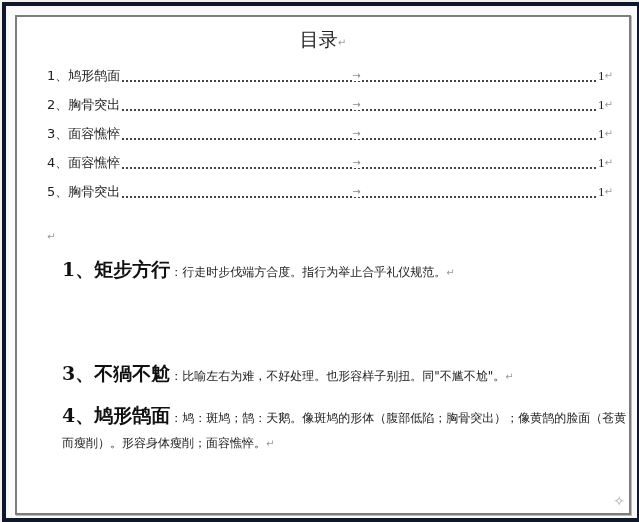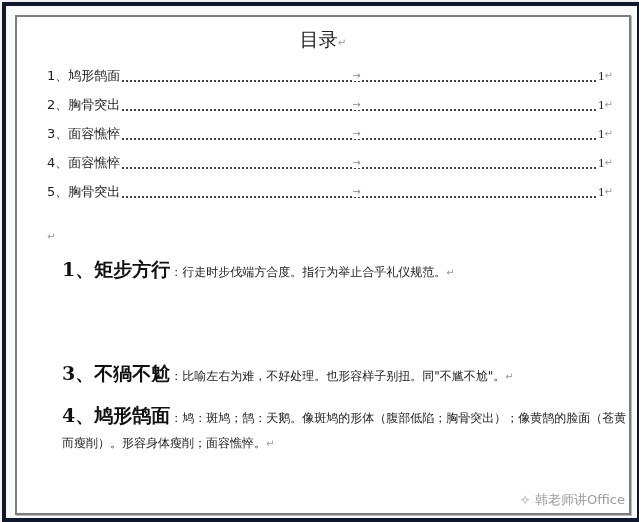--- a/index.html
+++ b/index.html
@@ -120,16 +120,15 @@
     </div>
     <div class="entry e3">
       <span class="entry-head">3、不猧不魀</span><span class="entry-body">：比喻左右为难，不好处理。也形容样子别扭。同"不尴不尬"。</span><span class="pmark">↵</span>
     </div>
     <div class="entry e4">
       <span class="entry-head">4、鸠形鹄面</span><span class="entry-body">：鸠：斑鸠；鹄：天鹅。像斑鸠的形体（腹部低陷；胸骨突出）；像黄鹄的脸面（苍黄而瘦削）。形容身体瘦削；面容憔悴。</span><span class="pmark">↵</span>
     </div>
 
     <div class="watermark">
       <span class="wm-icon">✧</span>
-      <span>韩老师讲Office</span>
     </div>
   </div>
 </div>
 
 </body></html>

